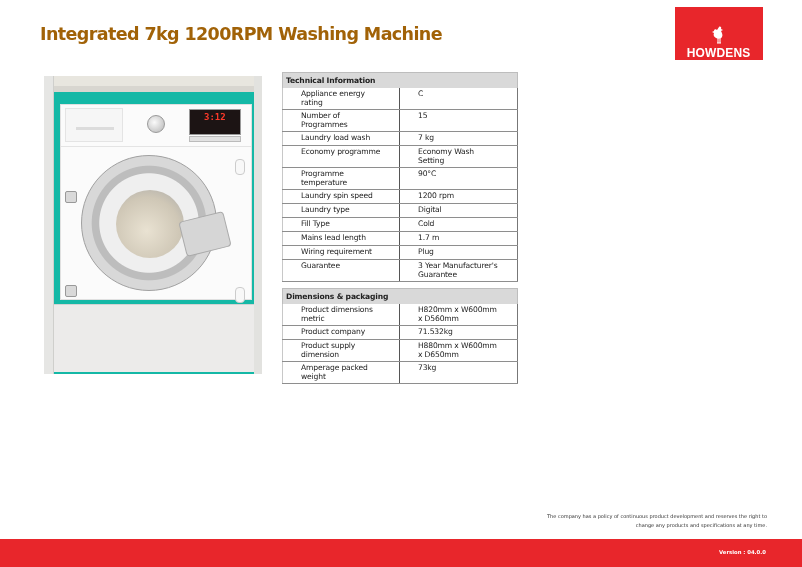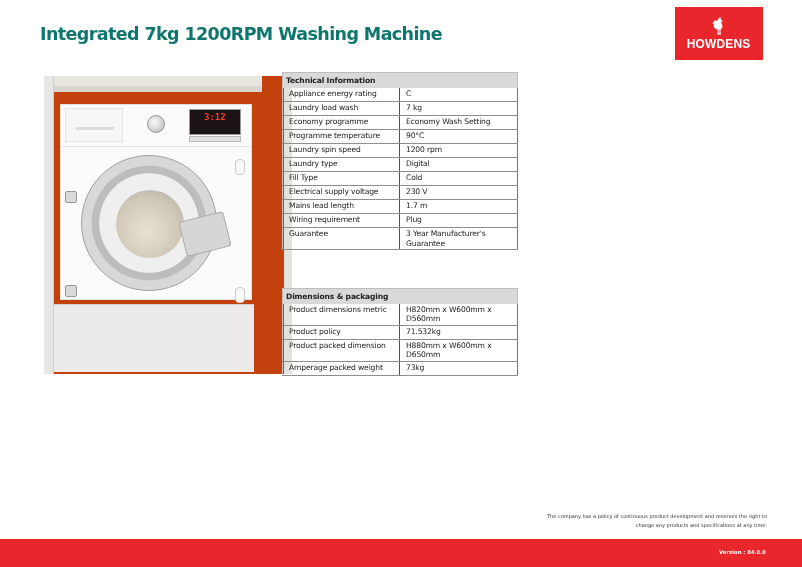--- a/index.html
+++ b/index.html
@@ -2,38 +2,37 @@
 <html><head>
 <meta charset="utf-8">
 <style>
   * { box-sizing: border-box; margin: 0; padding: 0; }
   html, body { width: 802px; height: 567px; background: #ffffff; overflow: hidden; }
   body { position: relative; font-family: "Liberation Sans", sans-serif; color: #222; }
 
   .title {
     position: absolute; left: 40px; top: 24px;
     font-family: "DejaVu Sans", sans-serif; font-weight: bold;
-    font-size: 17.5px; letter-spacing: -0.6px; color: #0f766e;
+    font-size: 17.5px; letter-spacing: -0.6px; color: #a16207;
   }
 
   .logo {
     position: absolute; left: 675px; top: 7px; width: 88px; height: 53px;
     background: #e8262b; display: flex; flex-direction: column; align-items: center; justify-content: flex-end;
-    padding-bottom: 9px;
   }
   .logo svg { margin-bottom: 1px; }
   .logo-text {
     font-family: "Liberation Sans", sans-serif; font-weight: bold; color: #fff;
     font-size: 13px; letter-spacing: 0.2px; transform: scaleX(0.92);
   }
 
   
   .photo {
-    position: absolute; left: 44px; top: 76px; width: 248px; height: 298px;
-    background: #c2410c;
+    position: absolute; left: 44px; top: 76px; width: 218px; height: 298px;
+    background: #14b8a6;
   }
   .cab-left { position:absolute; left:0; top:0; width:10px; height:298px; background:#e6e6e4; border-right:1px solid #cfcfcc; }
   .cab-right { position:absolute; right:0; top:0; width:8px; height:298px; background:#e2e2df; }
   .cab-top { position:absolute; left:0; top:0; width:218px; height:16px; background:#e8e6df; border-bottom:6px solid #d8d6d0; }
   .machine { position:absolute; left:16px; top:28px; width:192px; height:196px; background:#fbfbfb; border:1px solid #e0e0e0; }
   .panel { position:absolute; left:0; top:0; width:190px; height:42px; border-bottom:1px solid #e4e4e4; }
   .drawer { position:absolute; left:4px; top:3px; width:58px; height:34px; background:#f6f6f6; border:1px solid #e4e4e4; }
   .drawer-handle { position:absolute; left:10px; top:18px; width:38px; height:3px; background:#dcdcdc; }
   .knob { position:absolute; left:86px; top:10px; width:18px; height:18px; border-radius:50%; background:radial-gradient(circle at 40% 40%, #fafafa, #b5b5b5); border:1px solid #999; }
   .display { position:absolute; left:128px; top:4px; width:52px; height:26px; background:#1c1414; border:1px solid #999; }
@@ -53,21 +52,21 @@
   
   table.spec {
     position: absolute; left: 282px; width: 236px; border-collapse: collapse;
     font-family: "DejaVu Sans", sans-serif; font-size: 7.6px; letter-spacing: -0.15px; color: #222;
   }
   table.spec th {
     background: #d9d9d9; text-align: left; font-weight: bold; height: 15px;
     padding: 1px 3px; border-top: 1px solid #bdbdbd; border-left: 1px solid #bdbdbd; border-right: 1px solid #bdbdbd;
   }
   table.spec td {
-    padding: 1px 6px; vertical-align: top; line-height: 9.5px;
+    padding: 1px 18px; vertical-align: top; line-height: 9.5px;
     border-bottom: 1px solid #8e8e8e; height: 14px;
   }
   table.spec td.k { width: 117px; border-left: 1px solid #c8c8c8; border-right: 1px solid #555; }
   table.spec td.v { border-right: 1px solid #777; }
   #tech { top: 72px; }
   #dims { top: 288px; }
 
   .disclaimer {
     position: absolute; right: 35px; top: 512px; width: 260px; text-align: right;
     font-family: "DejaVu Sans", sans-serif; font-size: 5px; line-height: 8.5px; color: #333;
@@ -125,20 +124,24 @@
     <tr>
         <th colspan="2">Technical Information</th>
       </tr>
   </thead>
   <tbody>
     <tr>
         <td class="k">Appliance energy rating</td>
         <td class="v">C</td>
       </tr>
     <tr>
+        <td class="k">Number of Programmes</td>
+        <td class="v">15</td>
+      </tr>
+    <tr>
         <td class="k">Laundry load wash</td>
         <td class="v">7 kg</td>
       </tr>
     <tr>
         <td class="k">Economy programme</td>
         <td class="v">Economy Wash Setting</td>
       </tr>
     <tr>
         <td class="k">Programme temperature</td>
         <td class="v">90°C</td>
@@ -149,24 +152,20 @@
       </tr>
     <tr>
         <td class="k">Laundry type</td>
         <td class="v">Digital</td>
       </tr>
     <tr>
         <td class="k">Fill Type</td>
         <td class="v">Cold</td>
       </tr>
     <tr>
-        <td class="k">Electrical supply voltage</td>
-        <td class="v">230 V</td>
-      </tr>
-    <tr>
         <td class="k">Mains lead length</td>
         <td class="v">1.7 m</td>
       </tr>
     <tr>
         <td class="k">Wiring requirement</td>
         <td class="v">Plug</td>
       </tr>
     <tr>
         <td class="k">Guarantee</td>
         <td class="v">3 Year Manufacturer's Guarantee</td>
@@ -179,25 +178,25 @@
     <tr>
         <th colspan="2">Dimensions &amp; packaging</th>
       </tr>
   </thead>
   <tbody>
     <tr>
         <td class="k">Product dimensions metric</td>
         <td class="v">H820mm x W600mm x D560mm</td>
       </tr>
     <tr>
-        <td class="k">Product policy</td>
+        <td class="k">Product company</td>
         <td class="v">71.532kg</td>
       </tr>
     <tr>
-        <td class="k">Product packed dimension</td>
+        <td class="k">Product supply dimension</td>
         <td class="v">H880mm x W600mm x D650mm</td>
       </tr>
     <tr>
         <td class="k">Amperage packed weight</td>
         <td class="v">73kg</td>
       </tr>
   </tbody>
 </table>
 
 <div class="disclaimer">

